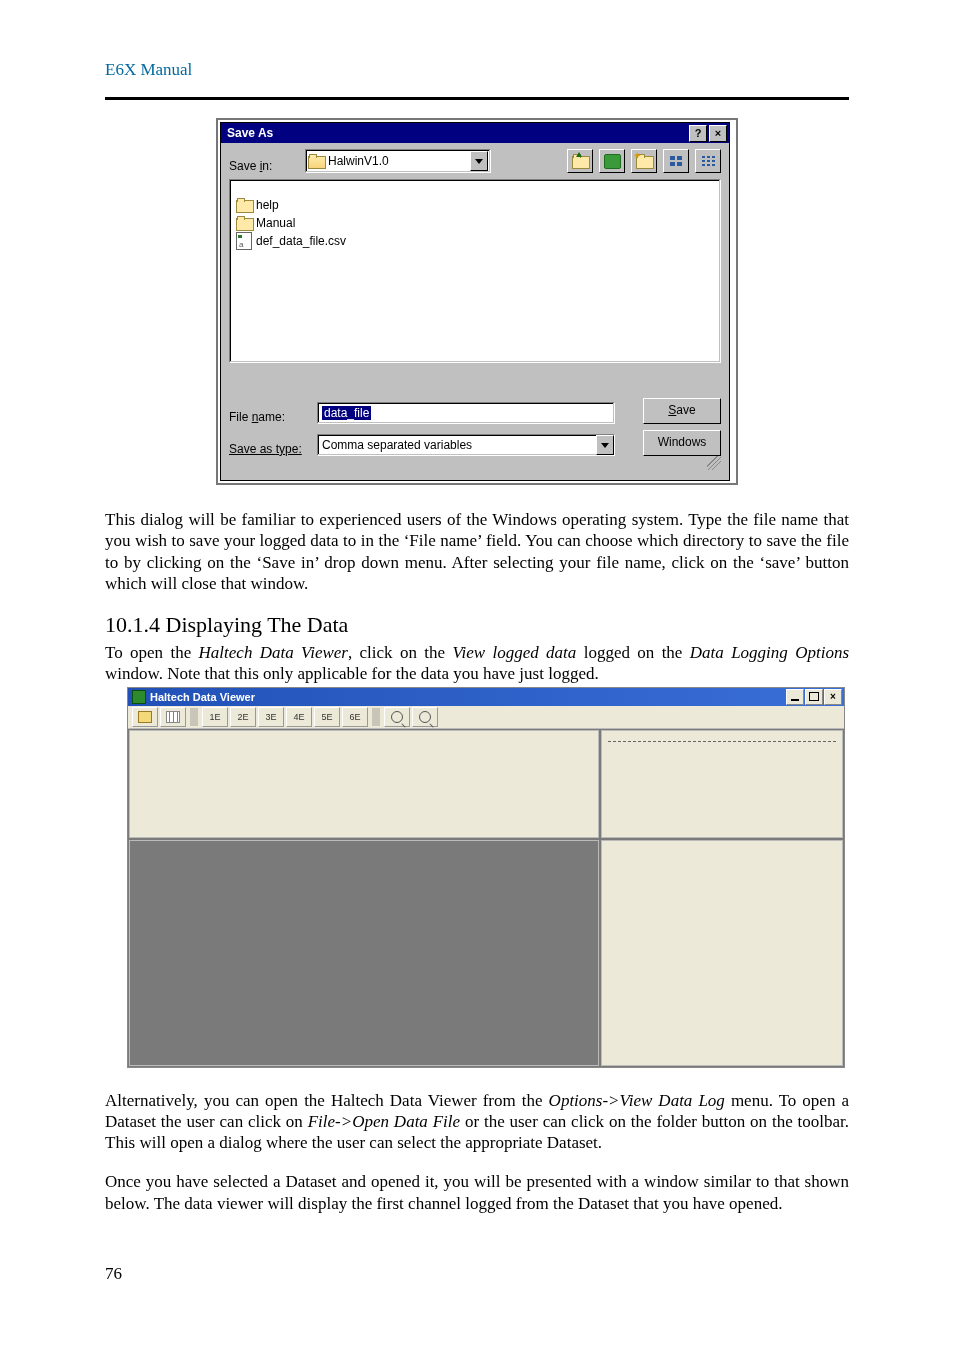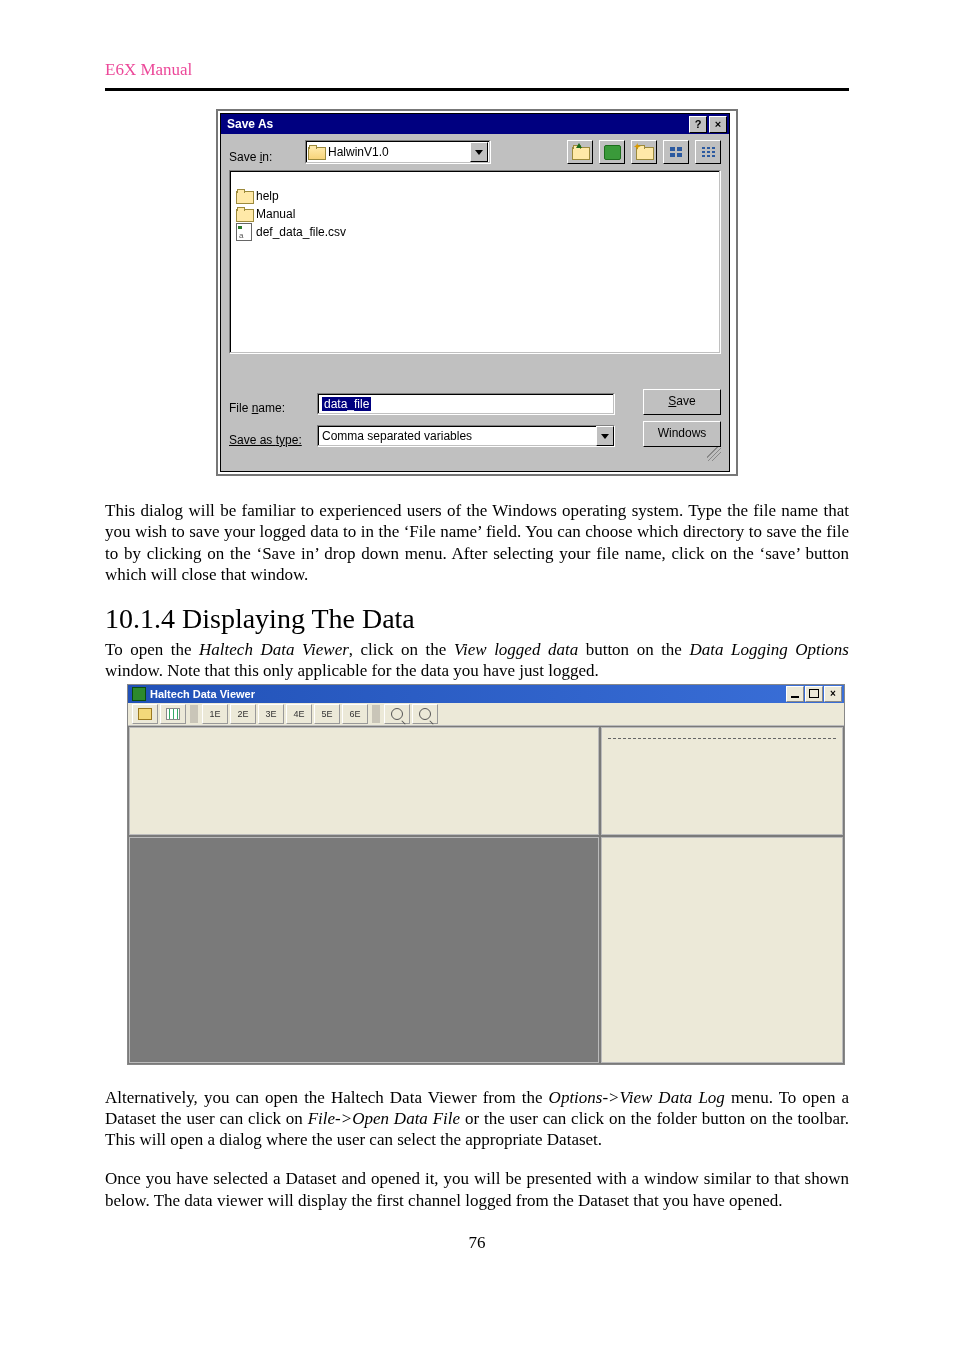--- a/index.html
+++ b/index.html
@@ -7,22 +7,22 @@
     padding: 0;
     font-family: "Times New Roman", Times, serif;
     background: #fff;
     width: 954px;
   }
   .page {
     padding: 60px 105px 50px 105px;
   }
   .doc-header {
     font-size: 17px;
-    margin-bottom: 8px;
-    color: #ec4899;
+    margin-bottom: 17px;
+    color: #0369a1;
   }
   hr.rule {
     border: none;
     border-top: 3px solid #000;
     margin: 0 0 18px 0;
   }
 
   
   .saveas-outer {
     margin: 0 auto 24px auto;
@@ -170,21 +170,21 @@
   }
 
   
   p.body {
     font-size:17px;
     line-height:1.25;
     text-align:justify;
     margin: 0 0 18px 0;
   }
   h2.section {
-    font-size:28px;
+    font-size:22px;
     font-weight:normal;
     margin: 8px 0 4px 0;
   }
   .italic { font-style: italic; }
 
   
   .hv-outer {
     margin: 2px 0 22px 22px;
     width: 716px;
     border:1px solid #888;
@@ -254,23 +254,22 @@
     background:#ece9d8;
     position:relative;
   }
   .pane.tr::before{
     content:"";
     position:absolute; left:6px; right:6px; top:10px;
     border-top:1px dashed #666;
   }
 
   .page-number {
-    text-align:center;
     font-size:17px;
-    margin-top: 22px;
+    margin-top: 50px;
   }
 </style>
 </head>
 <body>
 
 <div class="page">
   <div class="doc-header">E6X Manual</div>
   <hr class="rule">
 
   <div class="saveas-outer">
@@ -379,21 +378,21 @@
           </div>
     </div>
   </div>
   </div>
 
   <p class="body">This dialog will be familiar to experienced users of the Windows operating system. Type the file name that you wish to save your logged data to in the ‘File name’ field. You can choose which directory to save the file to by clicking on the ‘Save in’ drop down menu. After selecting your file name, click on the ‘save’ button which will close that window.</p>
 
   <h2 class="section">10.1.4 Displaying The Data</h2>
 
   <p class="body" style="margin-bottom:2px;">
-    <span>To open the </span><span class="italic">Haltech Data Viewer</span><span>, click on the </span><span class="italic">View logged data</span><span> button on the </span><span class="italic">Data Logging Options</span><span> window. Note that this only applicable for the data you have just logged.</span>
+    <span>To open the </span><span class="italic">Haltech Data Viewer</span><span>, click on the </span><span class="italic">View logged data</span><span> logged on the </span><span class="italic">Data Logging Options</span><span> window. Note that this only applicable for the data you have just logged.</span>
   </p>
 
   <div class="hv-outer">
     <div class="hv">
       <div class="titlebar2">
         <span style="display:flex; align-items:center; gap:4px;">
           <span style="width:12px;height:12px;background:#2d8a2d;border:1px solid #0b4d0b;"></span>
           <span>Haltech Data Viewer</span>
         </span>
         <span class="icons">

